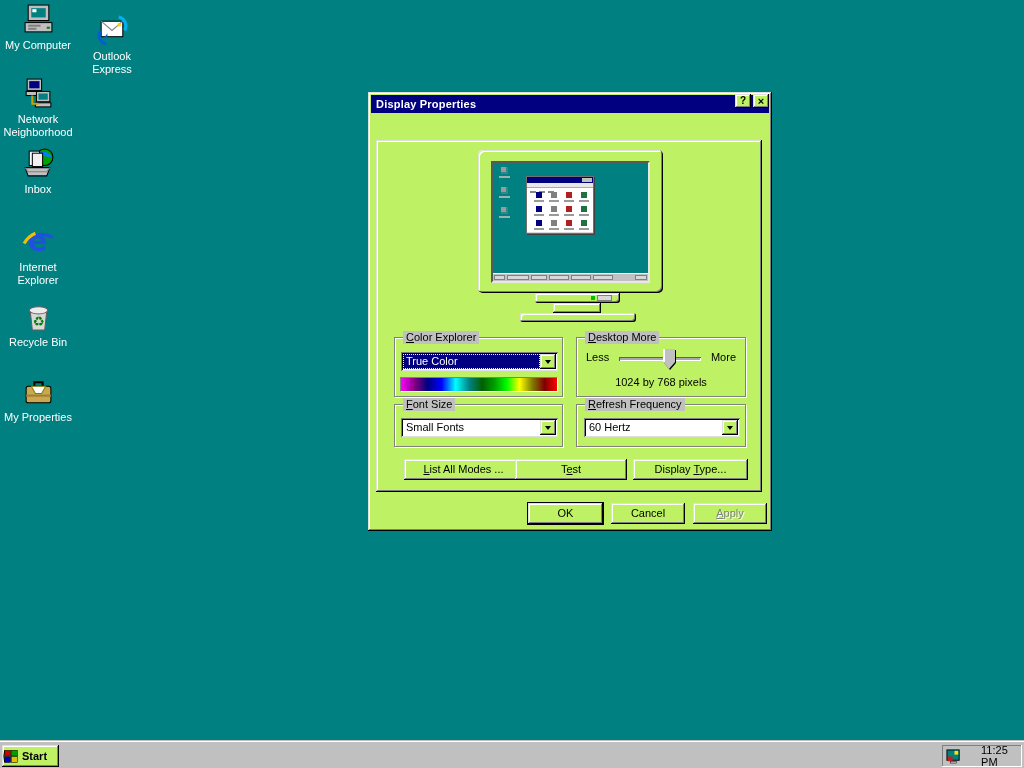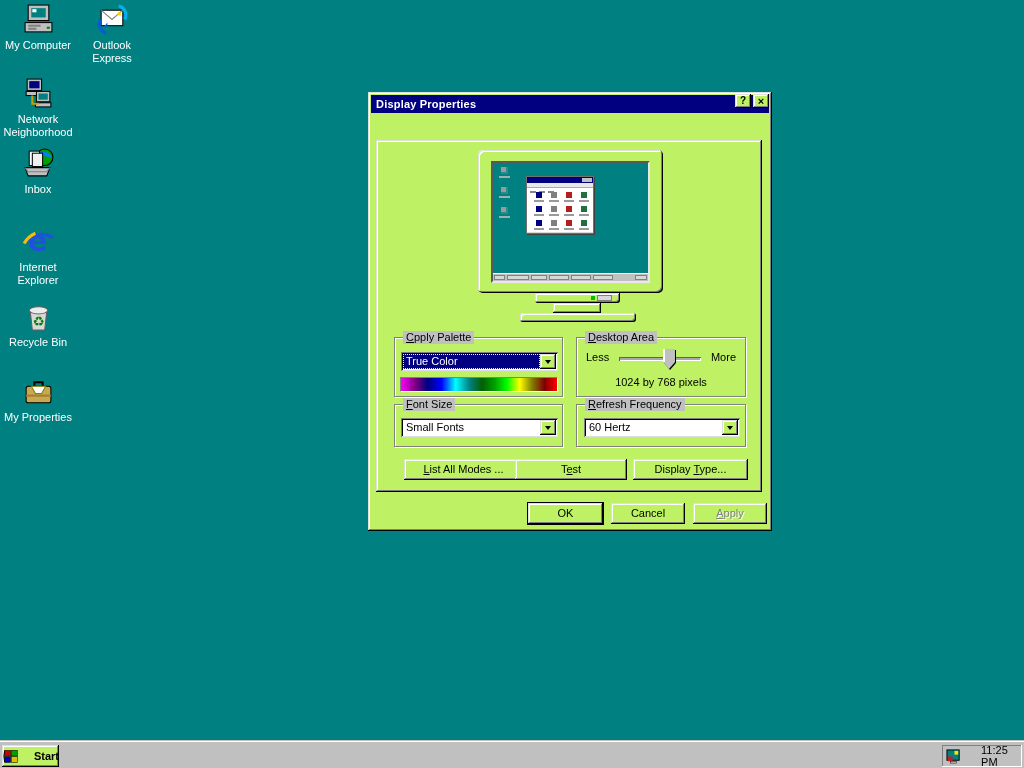--- a/index.html
+++ b/index.html
@@ -108,41 +108,41 @@
 
   
   .btn { position:absolute; height:21px; text-align:center; line-height:20px; cursor:default; }
   .btn.default { outline:1px solid #000; }
   .btn.disabled span { color:#808080; text-shadow:1px 1px 0 #fff; }
 
   
   .taskbar { left:0; bottom:0; width:1024px; height:27px; background:#c0c0c0;
     border-top:1px solid #fff; box-shadow:0 -1px 0 #c0c0c0; }
   .startbtn { left:2px; top:3px; width:57px; height:22px; font-weight:bold;
-    display:flex; align-items:center; justify-content:space-between; gap:3px; }
+    display:flex; align-items:center; justify-content:flex-start; gap:3px; }
   .tray { right:2px; top:3px; height:22px; width:80px;
     display:flex; align-items:center; gap:20px; padding-left:4px; }
 </style>
 </head>
 <body>
 
 <div class="dicon" style="left:0;top:3px;width:76px">
   <svg width="33" height="33" viewBox="0 0 32 32">
     <rect x="6" y="2" width="20" height="15" fill="#c0c0c0" stroke="#000"></rect>
     <rect x="9" y="5" width="14" height="9" fill="#008080"></rect>
     <rect x="10" y="6" width="4" height="3" fill="#fff"></rect>
     <rect x="3" y="19" width="26" height="9" fill="#c0c0c0" stroke="#000"></rect>
     <rect x="6" y="21" width="12" height="2" fill="#808080"></rect>
     <rect x="6" y="24" width="8" height="2" fill="#808080"></rect>
     <rect x="24" y="23" width="3" height="2" fill="#008000"></rect>
   </svg>
   <div class="dlabel">My Computer</div>
 </div>
 
-<div class="dicon" style="left:78px;top:3px;width:68px">
+<div class="dicon" style="left:78px;top:14px;width:68px">
   <svg width="33" height="33" viewBox="0 0 32 32">
     <rect x="5" y="7" width="21" height="15" fill="#fff" stroke="#000"></rect>
     <path d="M5 7 L15.5 16 L26 7" fill="none" stroke="#808080"></path>
     <rect x="21" y="9" width="3" height="3" fill="#ffd000"></rect>
     <path d="M22 3 a9 9 0 0 1 6 13" stroke="#00b0f0" stroke-width="3" fill="none"></path>
     <path d="M10 29 a9 9 0 0 1 -6 -13" stroke="#0060d0" stroke-width="3" fill="none"></path>
     <path d="M7 24 l4 -5 v4 z" fill="#0060d0"></path>
   </svg>
   <div class="dlabel">Outlook Express</div>
 </div>
@@ -261,32 +261,32 @@
       </div>
     </div>
     <div class="abs chin bevel-up">
       <div class="led"></div>
       <div class="chin-btn"></div>
     </div>
     <div class="abs neck bevel-up"></div>
     <div class="abs mbase bevel-up"></div>
 
     <div class="group" style="left:18px;top:197px;width:169px;height:60px">
-      <div class="legend"><span></span><span class="u">C</span><span>pply Palette</span></div>
+      <div class="legend"><span></span><span class="u">C</span><span>olor Explorer</span></div>
       <div class="combo field-down" style="left:6px;top:14px;width:157px">
         <div class="combo-val selected">True Color</div>
         <div class="combo-btn bevel-up">
           <span class="tri-down"></span>
         </div>
       </div>
       <div class="colorbar"></div>
     </div>
 
     <div class="group" style="left:200px;top:197px;width:170px;height:60px">
-      <div class="legend"><span></span><span class="u">D</span><span>esktop Area</span></div>
+      <div class="legend"><span></span><span class="u">D</span><span>esktop More</span></div>
       <div class="abs" style="left:9px;top:13px">Less</div>
       <div class="abs" style="right:9px;top:13px">More</div>
       <div class="slider-track"></div>
       <div class="slider-thumb"></div>
       <div class="abs" style="left:0;right:0;top:38px;text-align:center">1024 by 768 pixels</div>
     </div>
 
     <div class="group" style="left:18px;top:264px;width:169px;height:43px">
       <div class="legend"><span></span><span class="u">F</span><span>ont Size</span></div>
       <div class="combo field-down" style="left:6px;top:13px;width:157px">

